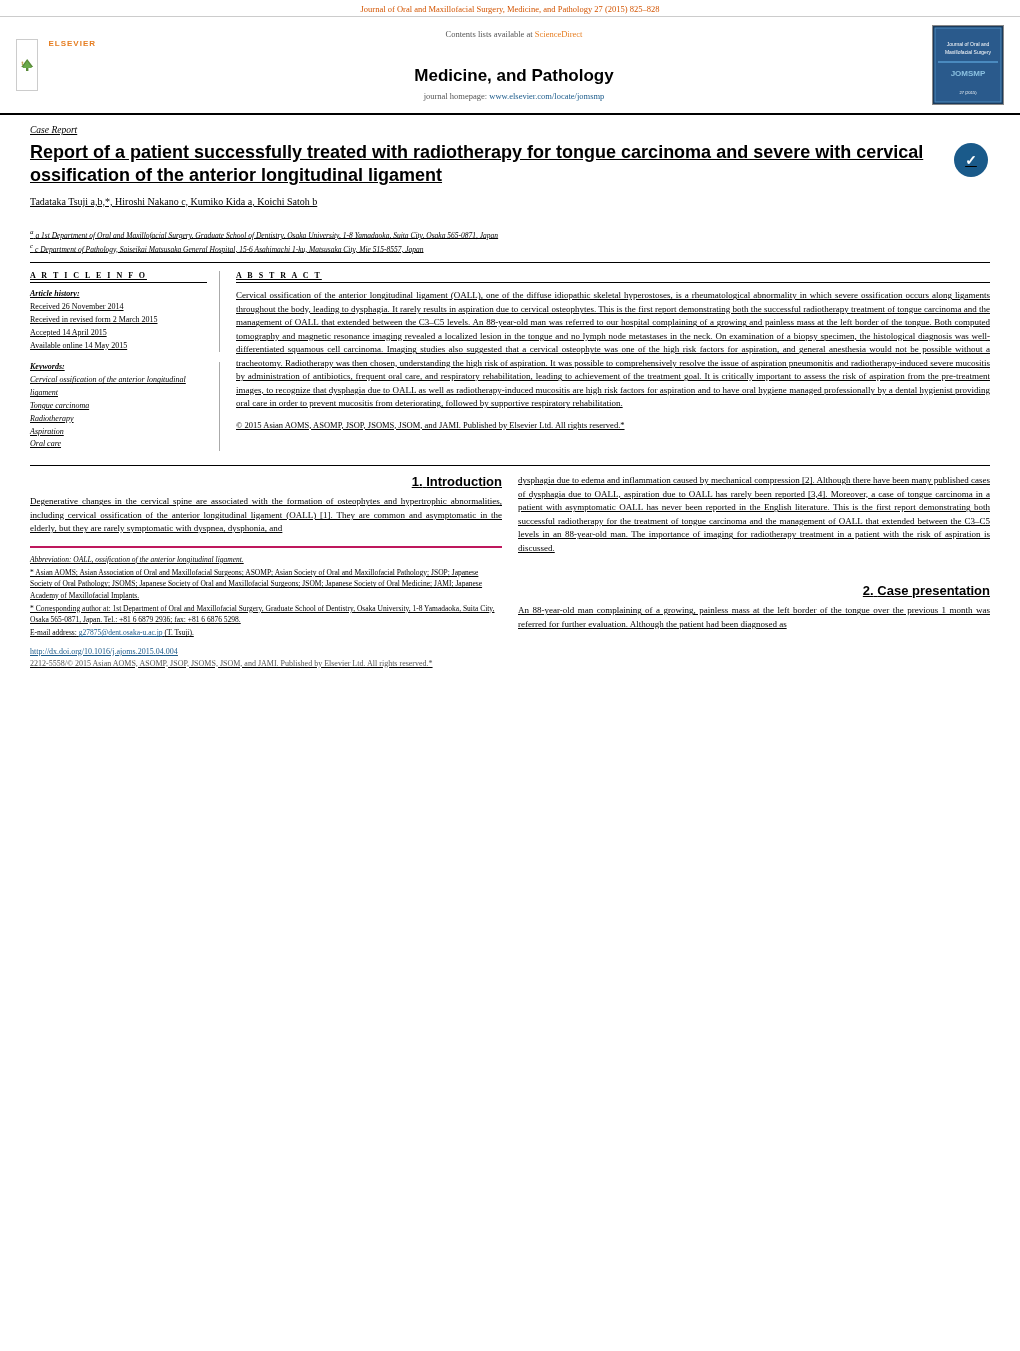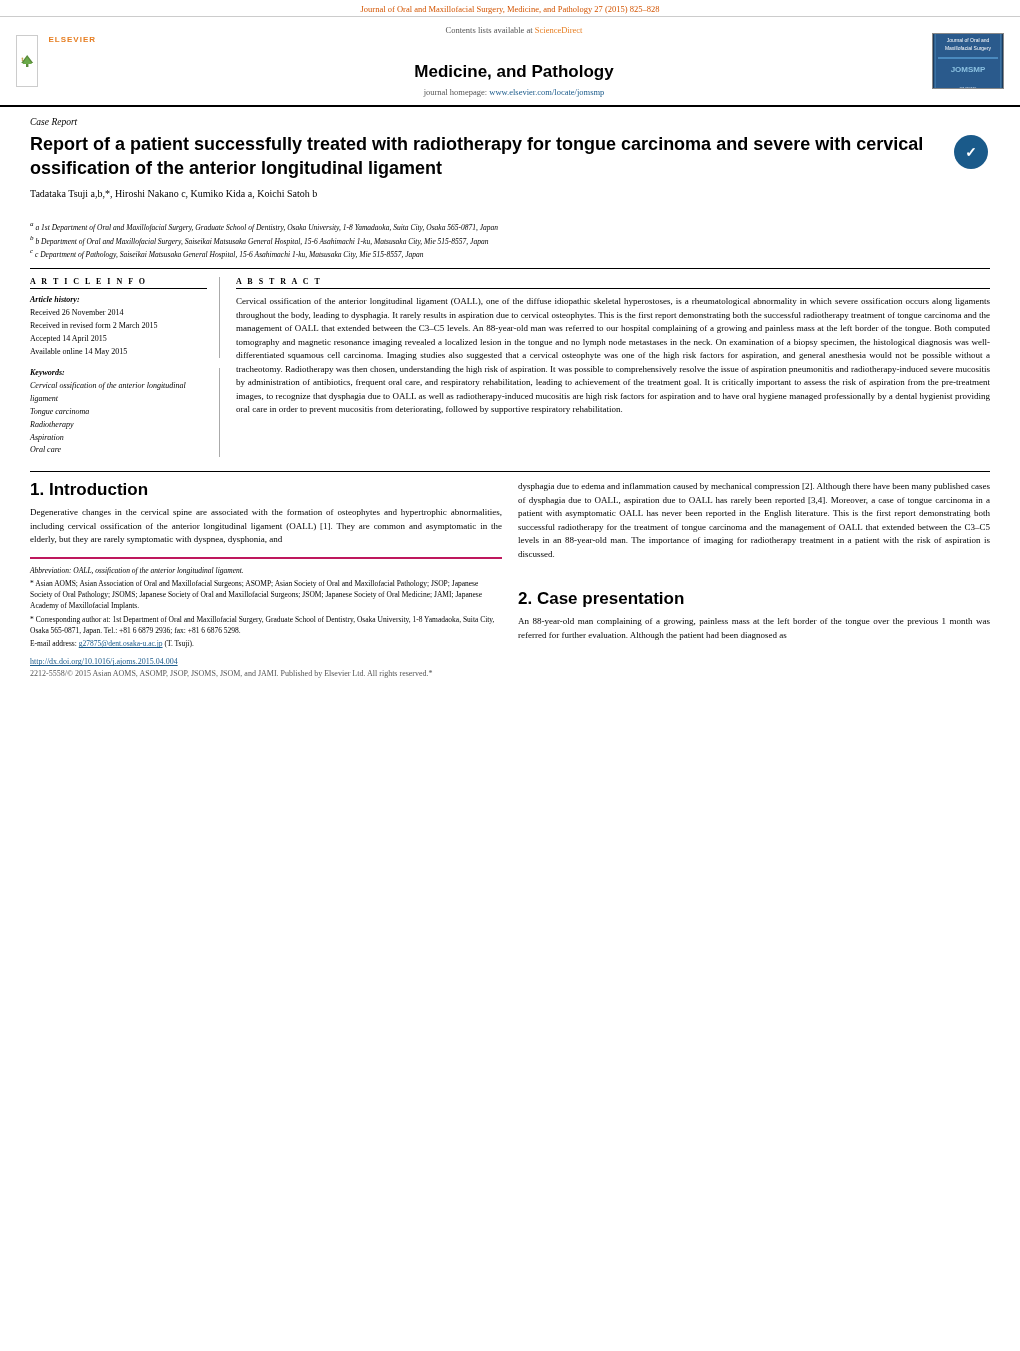--- a/index.html
+++ b/index.html
@@ -85,36 +85,37 @@
       color: #555;
       margin-top: 4px;
     }
     .journal-title-center .homepage a {
       color: #1a5a8a;
       text-decoration: none;
     }
 
     .journal-cover {
       width: 72px;
-      height: 56px;
+      height: 80px;
       border: 1px solid #888;
       background: linear-gradient(135deg, #1a5a8a 0%, #2980b9 50%, #1a5a8a 100%);
       display: flex;
       align-items: center;
       justify-content: center;
       font-size: 8px;
       color: #fff;
       text-align: center;
       overflow: hidden;
       position: relative;
     }
 
     
     .content-area {
       padding: 10px 30px 10px;
+      text-decoration: underline;
     }
 
     .case-report-label {
       font-size: 9.5px;
       font-style: italic;
       color: #000;
       margin-bottom: 6px;
     }
 
     .article-title-row {
@@ -252,24 +253,25 @@
     .body-two-col {
       display: flex;
       gap: 16px;
     }
 
     .body-col {
       flex: 1;
     }
 
     .section-number-heading {
-      font-size: 17px;
+      font-size: 13px;
       font-weight: bold;
       font-family: Arial, sans-serif;
       margin-bottom: 6px;
+      text-align: right;
     }
 
     .body-text {
       font-size: 9px;
       line-height: 1.5;
       text-align: justify;
     }
 
     .body-text p {
       margin-bottom: 4px;
@@ -367,21 +369,20 @@
         <div class="crossmark-circle">✓</div>
       </div>
     </div>
 
     <div class="authors-line">
       <span>Tadataka Tsuji a,b,*, Hiroshi Nakano c, Kumiko Kida a, Koichi Satoh b</span>
     </div>
 
     <div class="affiliations">
       <div><sup class="author-sup">a</sup> <span>a 1st Department of Oral and Maxillofacial Surgery, Graduate School of Dentistry, Osaka University, 1-8 Yamadaoka, Suita City, Osaka 565-0871, Japan</span></div>
-      <div><sup class="author-sup">b</sup> <span>b Department of Oral and Maxillofacial Surgery, Saiseikai Matsusaka General Hospital, 15-6 Asahimachi 1-ku, Matsusaka City, Mie 515-8557, Japan</span></div>
       <div><sup class="author-sup">c</sup> <span>c Department of Pathology, Saiseikai Matsusaka General Hospital, 15-6 Asahimachi 1-ku, Matsusaka City, Mie 515-8557, Japan</span></div>
     </div>
 
     <hr class="horizontal-rule">
 
     <div class="two-col">
 
       <div class="left-col">
         <div class="article-info-box">
           <div class="section-heading">A R T I C L E   I N F O</div>
@@ -399,20 +400,21 @@
           <div class="keyword-item">Radiotherapy</div>
           <div class="keyword-item">Aspiration</div>
           <div class="keyword-item">Oral care</div>
         </div>
       </div>
 
       <div class="right-col">
         <div class="section-heading">A B S T R A C T</div>
         <div class="abstract-text">
           <p>Cervical ossification of the anterior longitudinal ligament (OALL), one of the diffuse idiopathic skeletal hyperostoses, is a rheumatological abnormality in which severe ossification occurs along ligaments throughout the body, leading to dysphagia. It rarely results in aspiration due to cervical osteophytes. This is the first report demonstrating both the successful radiotherapy treatment of tongue carcinoma and the management of OALL that extended between the C3–C5 levels. An 88-year-old man was referred to our hospital complaining of a growing and painless mass at the left border of the tongue. Both computed tomography and magnetic resonance imaging revealed a localized lesion in the tongue and no lymph node metastases in the neck. On examination of a biopsy specimen, the histological diagnosis was well-differentiated squamous cell carcinoma. Imaging studies also suggested that a cervical osteophyte was one of the high risk factors for aspiration, and general anesthesia would not be possible without a tracheotomy. Radiotherapy was then chosen, understanding the high risk of aspiration. It was possible to comprehensively resolve the issue of aspiration pneumonitis and radiotherapy-induced severe mucositis by administration of antibiotics, frequent oral care, and respiratory rehabilitation, leading to achievement of the treatment goal. It is critically important to assess the risk of aspiration from the pre-treatment images, to recognize that dysphagia due to OALL as well as radiotherapy-induced mucositis are high risk factors for aspiration and to have oral hygiene managed professionally by a dental hygienist providing oral care in order to prevent mucositis from deteriorating, followed by supportive respiratory rehabilitation.</p>
+          <p class="copyright-line">© 2015 Asian AOMS, ASOMP, JSOP, JSOMS, JSOM, and JAMI. Published by Elsevier Ltd. All rights reserved.*</p>
         </div>
       </div>
     </div>
 
     <hr class="horizontal-rule" style="margin-top:14px;">
 
     <div class="body-two-col">
 
       <div class="body-col">
         <div class="section-number-heading">

